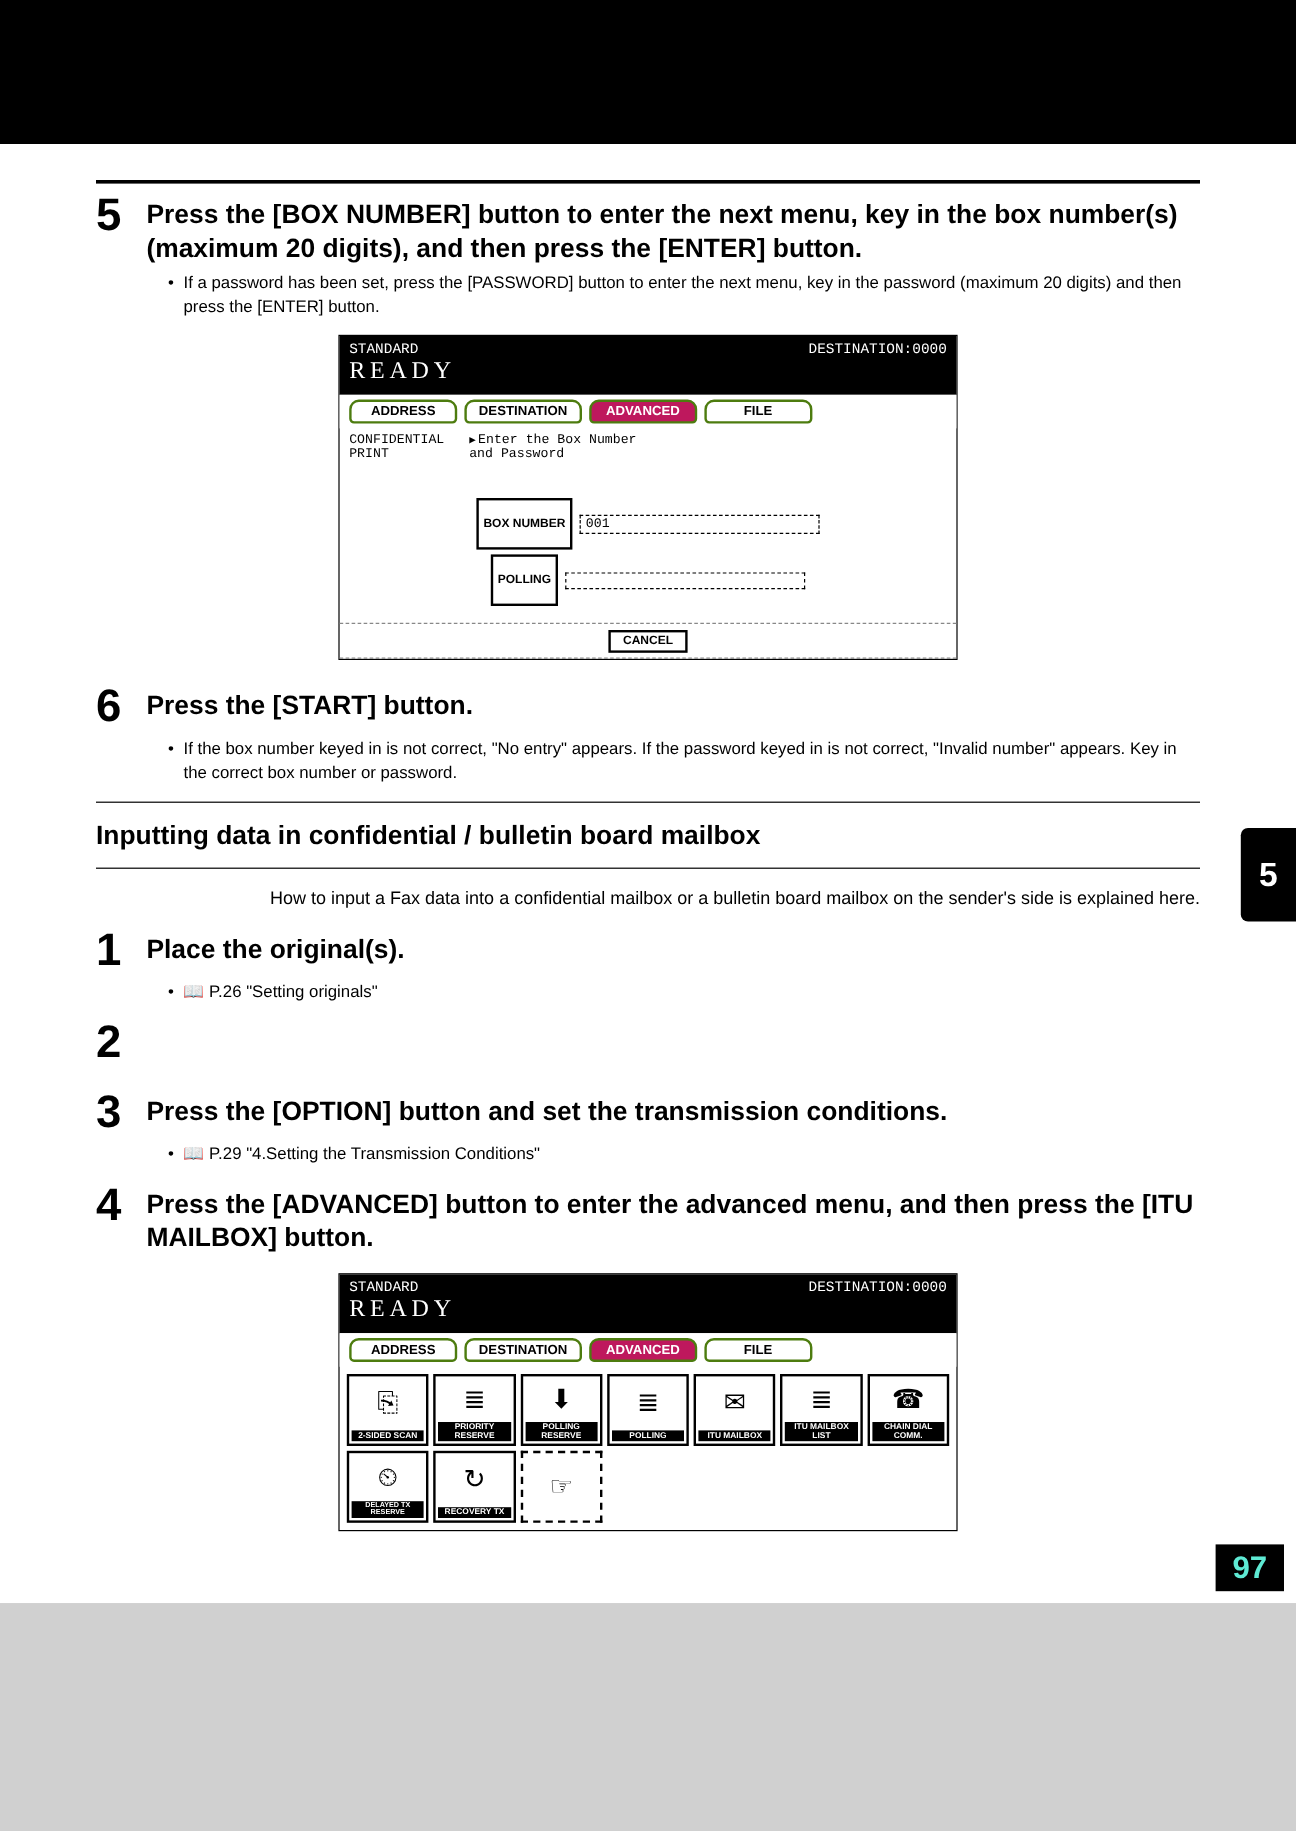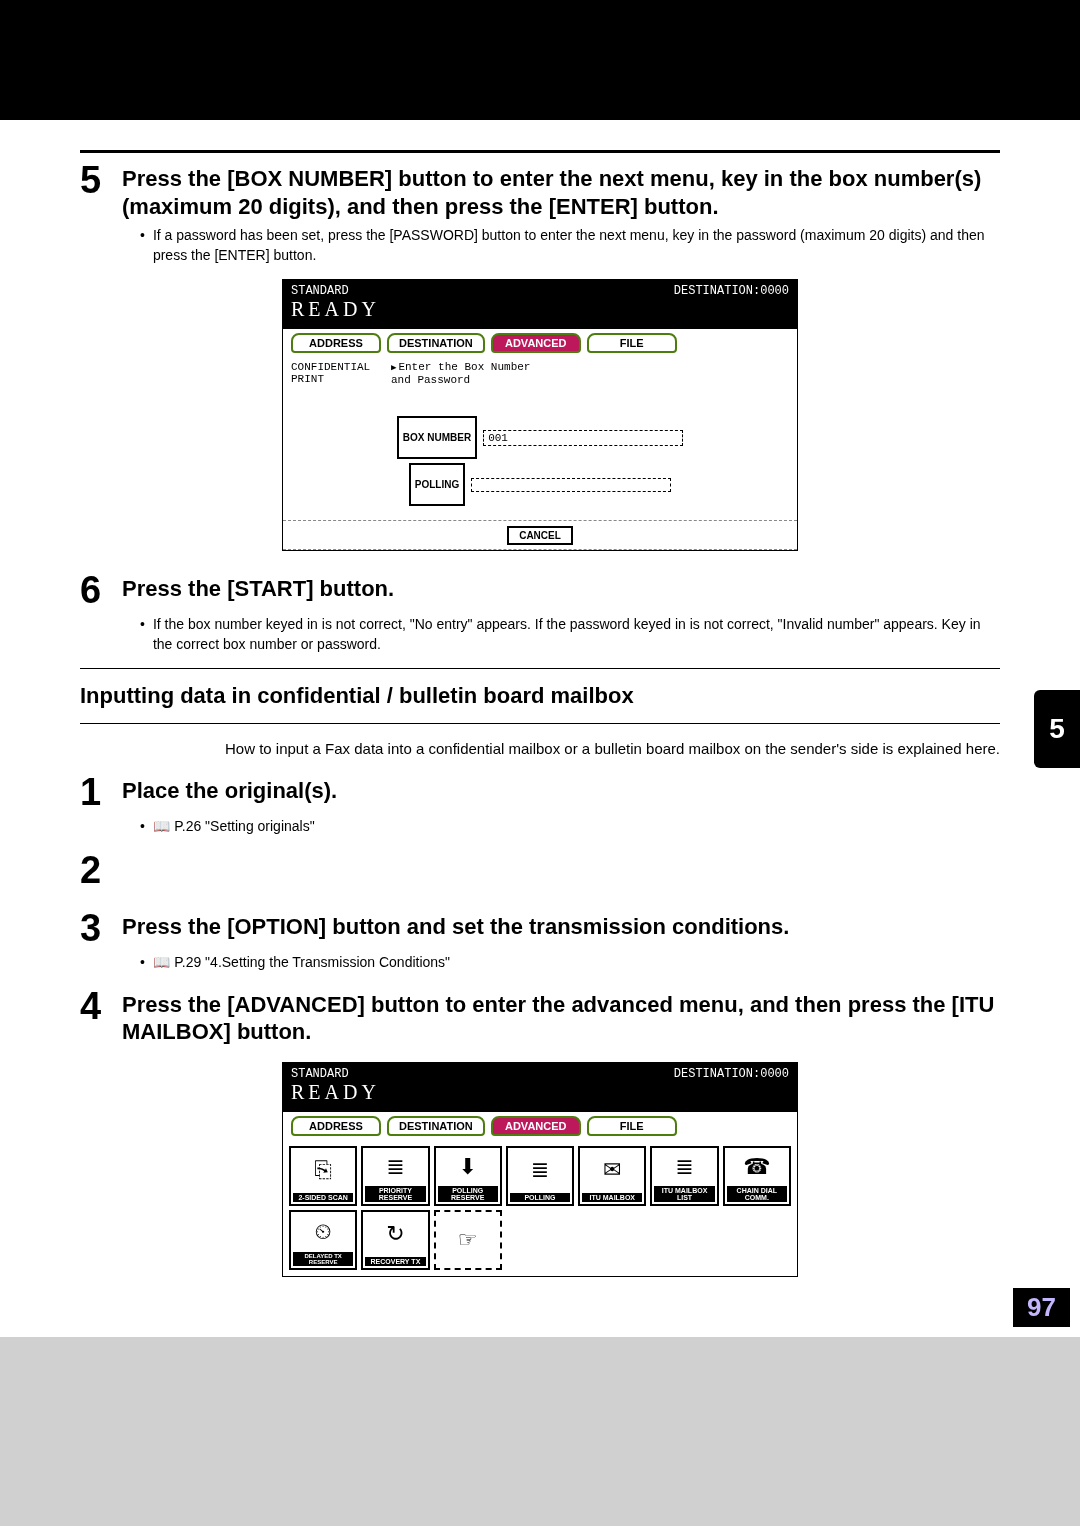--- a/index.html
+++ b/index.html
@@ -85,21 +85,21 @@
     display: flex;
     align-items: center;
     justify-content: center;
     border-radius: 6px 0 0 6px;
   }
   .page-num-box {
     position: absolute;
     right: 10px;
     bottom: 10px;
     background: #000;
-    color: #c4b5fd;
+    color: #5eead4;
     font-size: 26px;
     font-weight: bold;
     padding: 4px 14px;
   }
 
   
   .screen {
     width: 516px;
     margin: 10px auto 20px auto;
     border: 1px solid #000;

